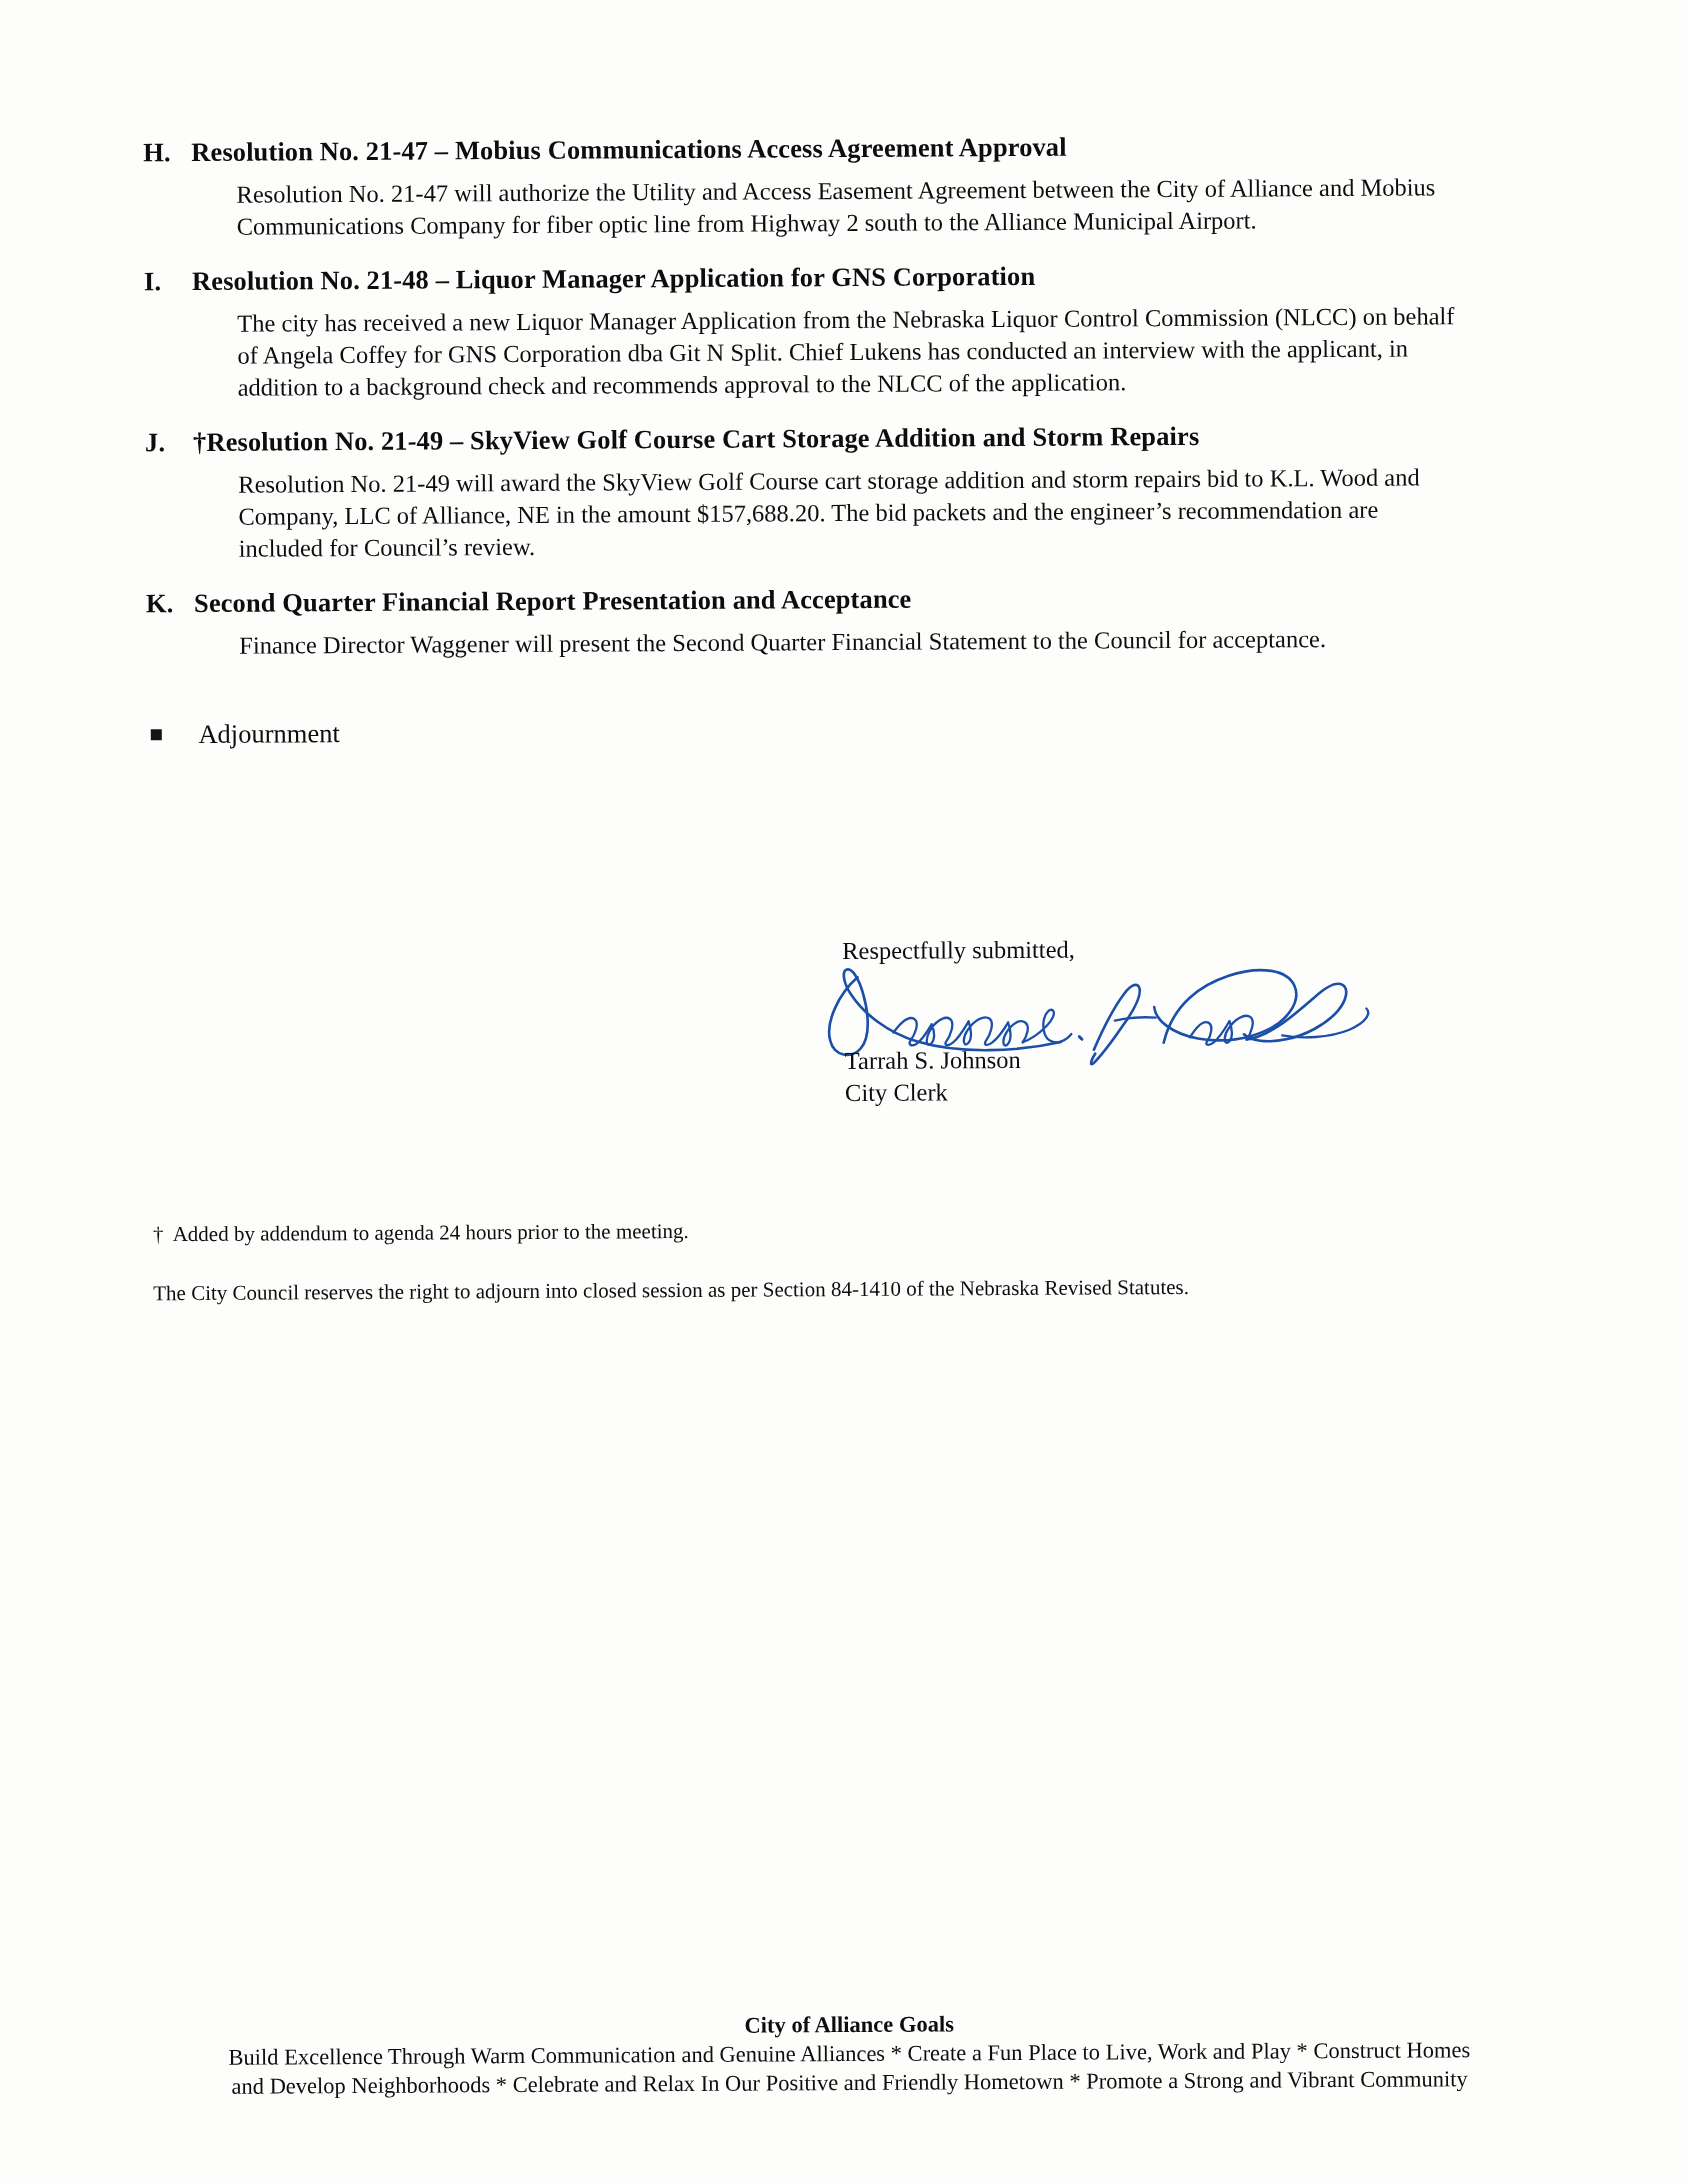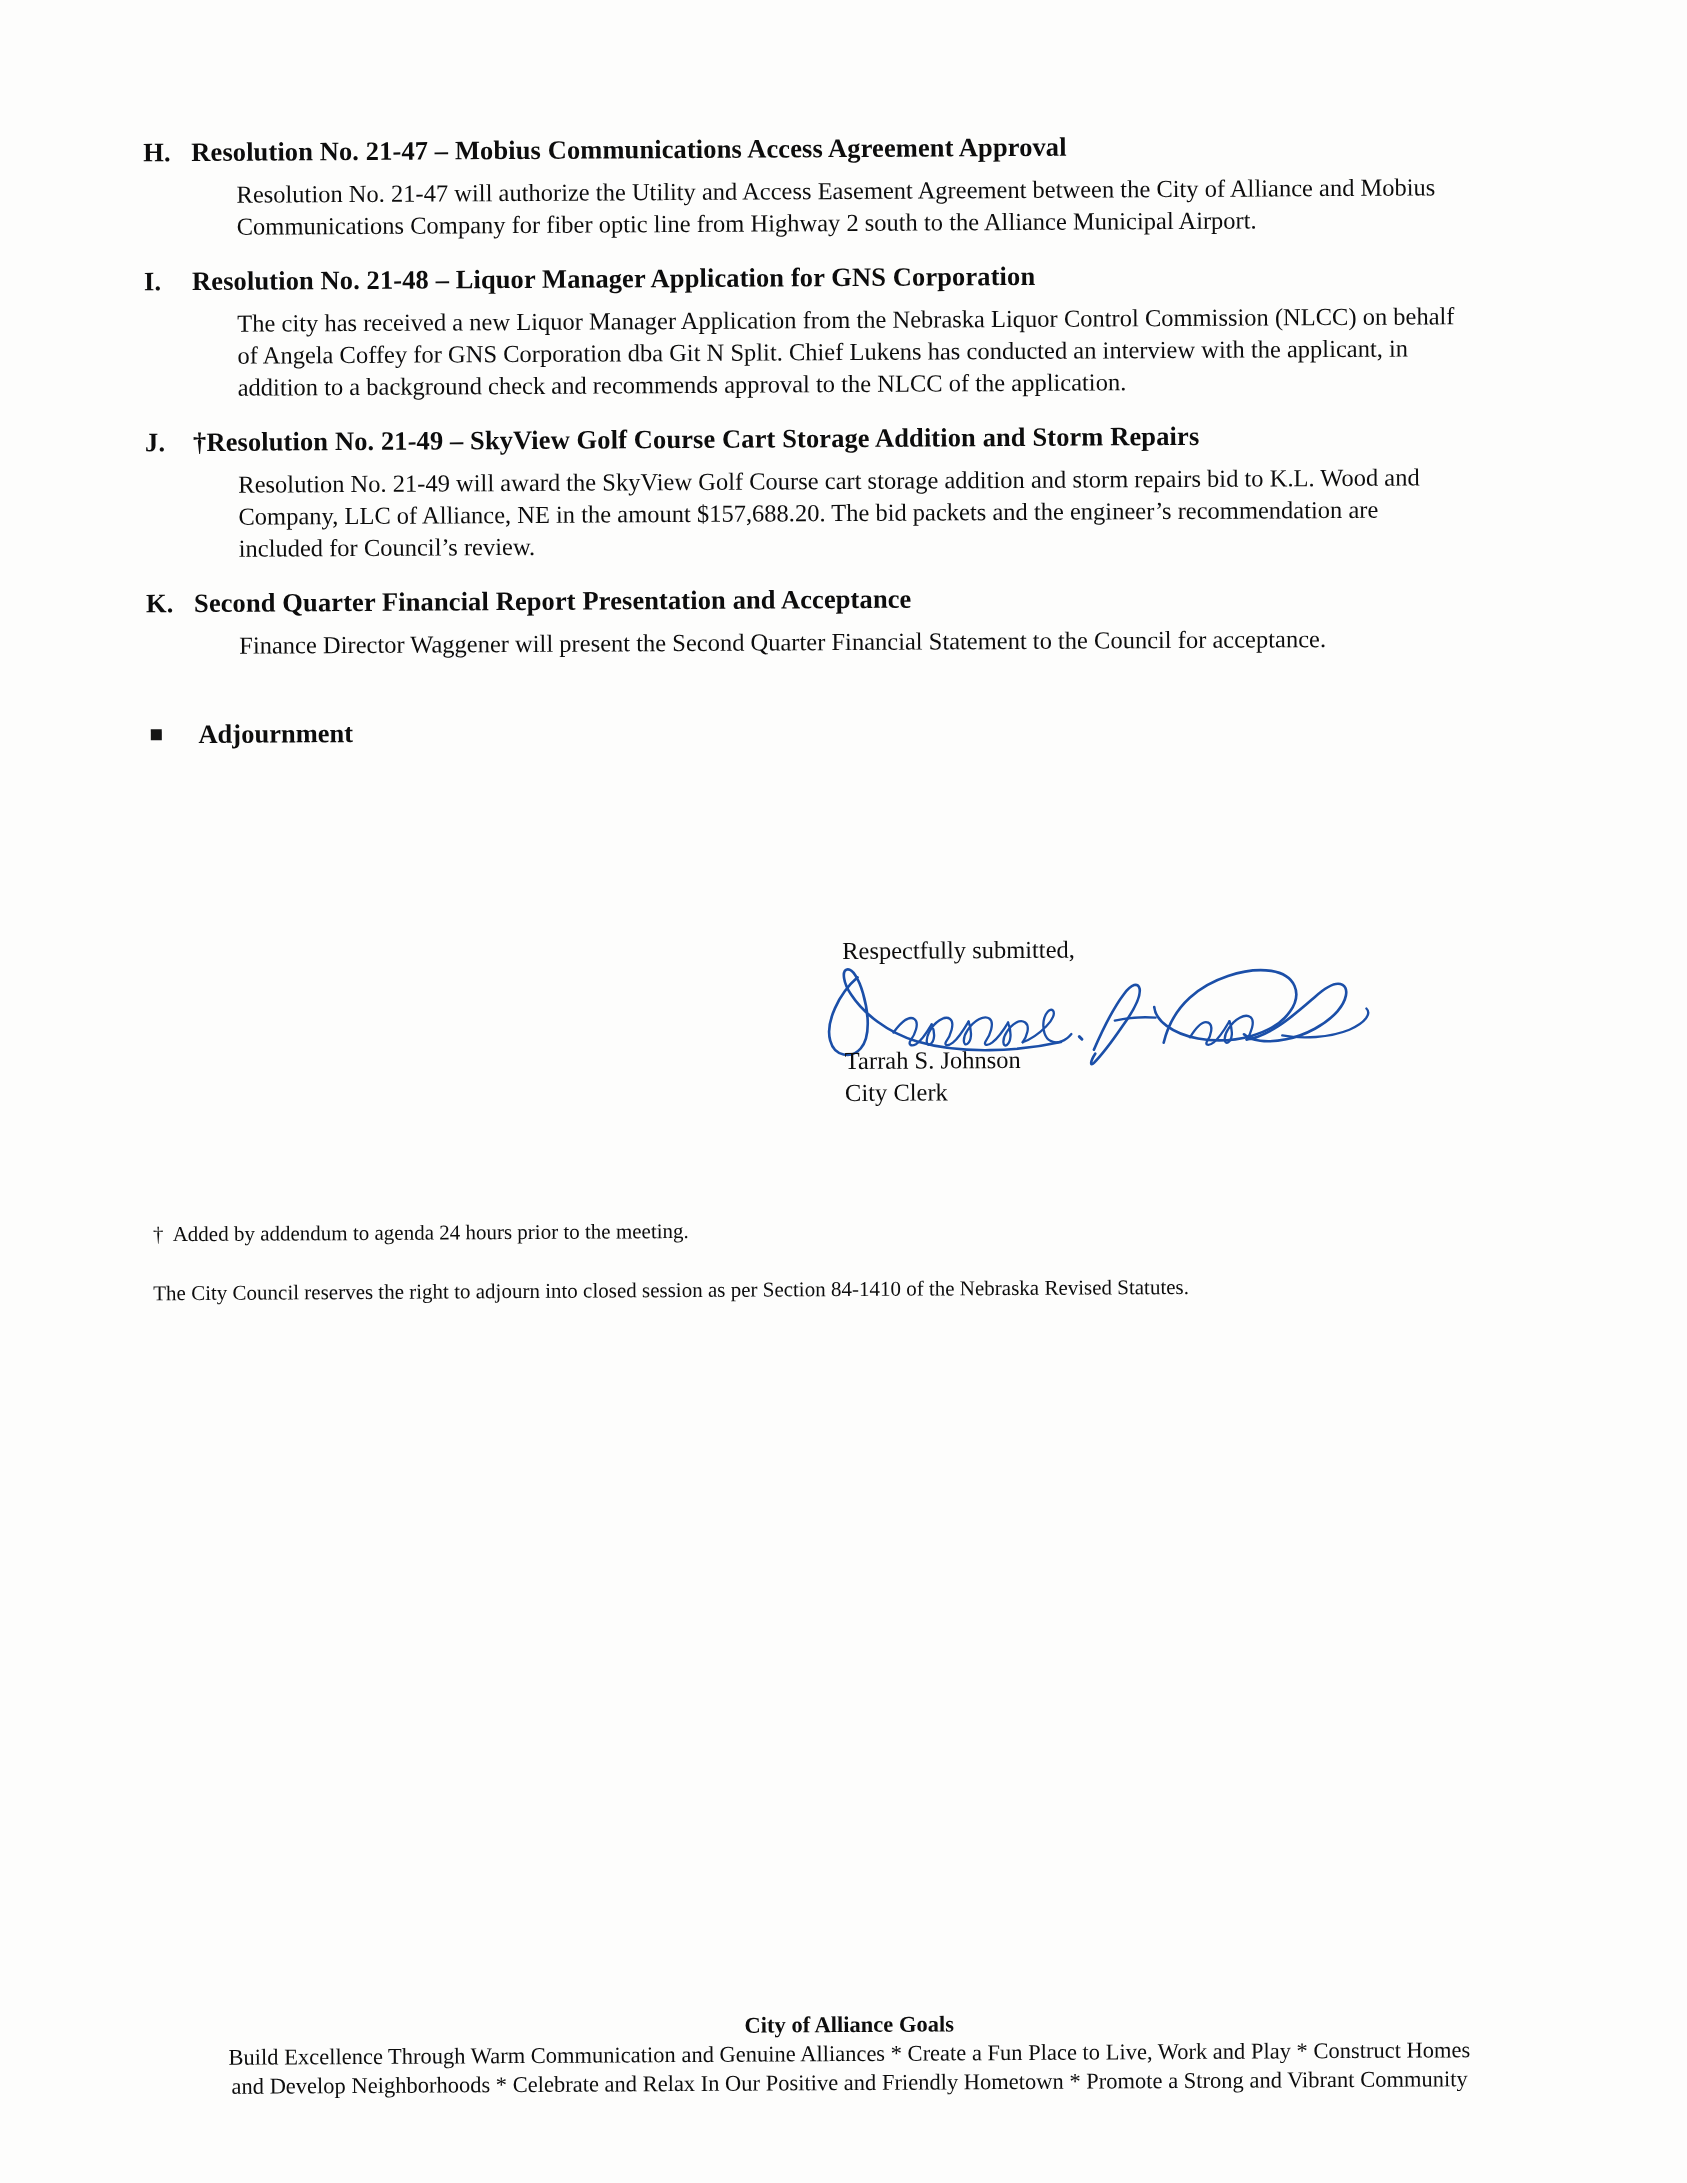--- a/index.html
+++ b/index.html
@@ -83,21 +83,21 @@
   }
   .adjourn-bullet {
     width: 10.6px;
     height: 10.6px;
     background: #141414;
     margin-right: 37px;
     margin-left: 4px;
     flex: 0 0 10.6px;
   }
   .adjourn-label {
-    font-weight: bold;
+    font-weight: normal;
     font-size: 26.5px;
   }
 
   
   .sig-block {
     position: absolute;
     left: 820px;
     top: 936px;
     width: 595px;
   }

